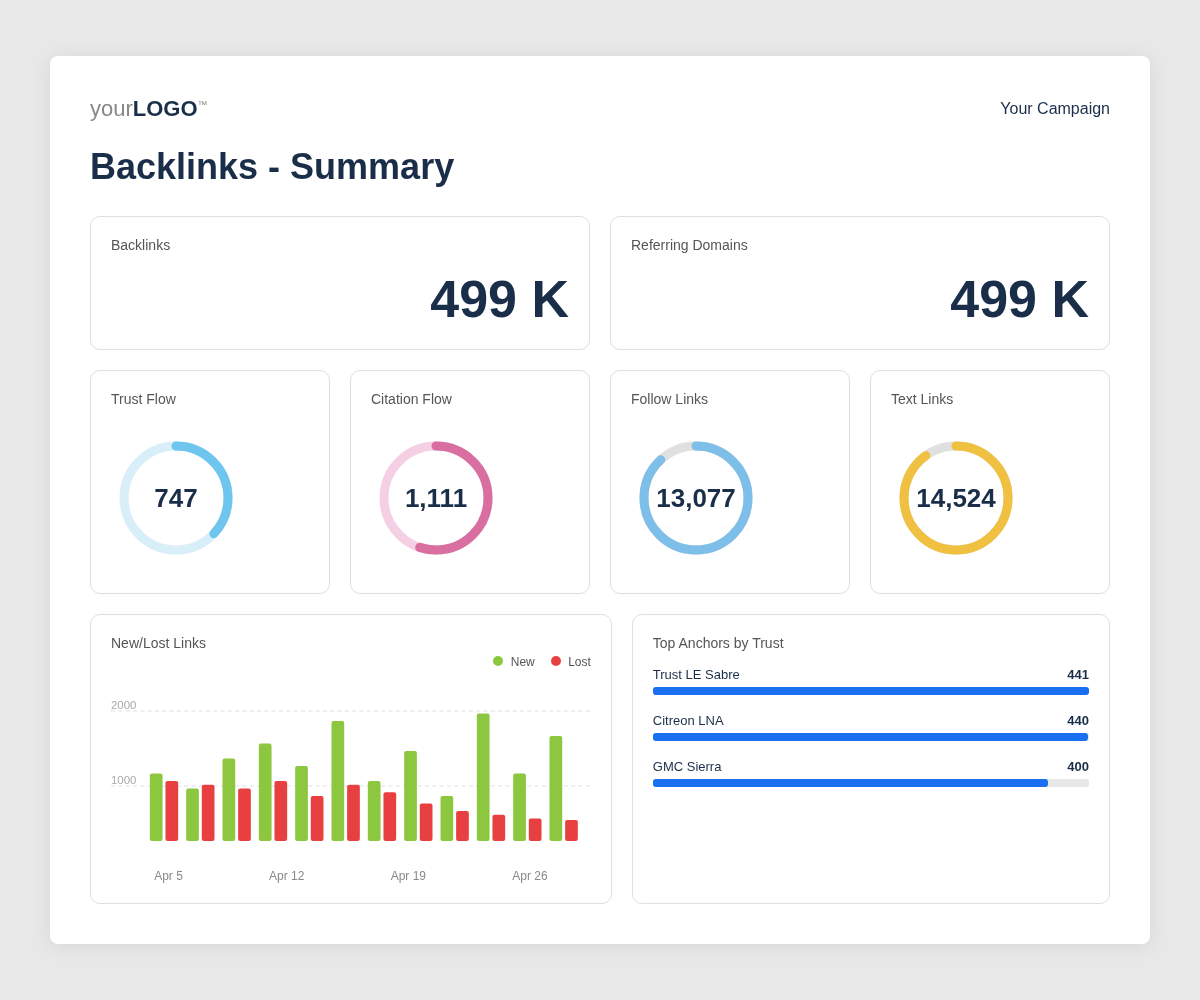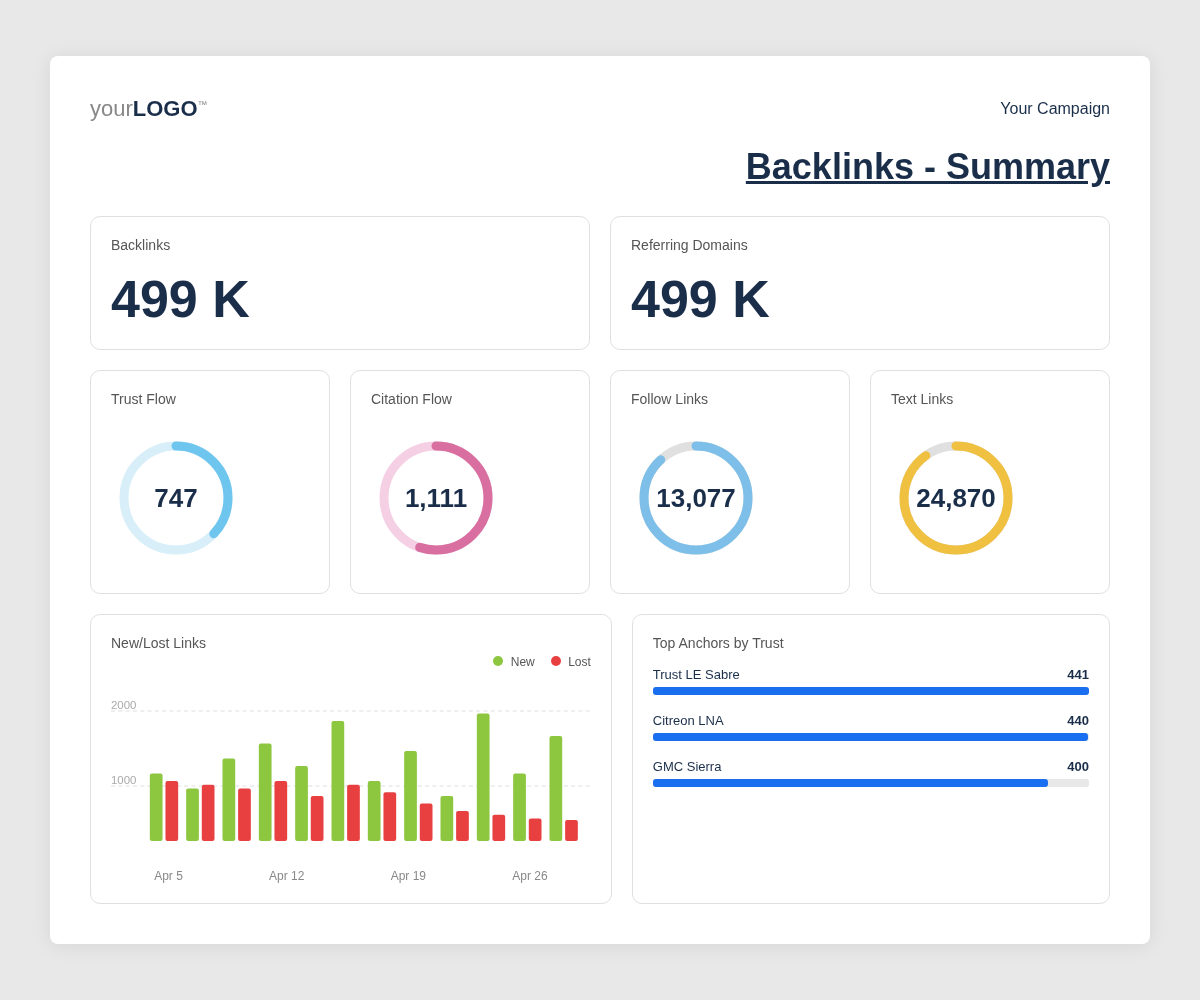--- a/index.html
+++ b/index.html
@@ -40,26 +40,25 @@
       font-size: 10px;
       color: #888;
       vertical-align: super;
     }
     .campaign-label {
       font-size: 16px;
       color: #1a2e4a;
     }
     
     .page-title {
-      text-align: right;
+      text-align: left;
       font-size: 36px;
       font-weight: 800;
       color: #1a2e4a;
       margin-bottom: 28px;
-      text-decoration: underline;
     }
     
     .cards-row1 {
       display: flex;
       gap: 20px;
       margin-bottom: 20px;
     }
     .card {
       background: #fff;
       border: 1px solid #e0e0e0;
@@ -71,20 +70,21 @@
     }
     .card-label {
       font-size: 14px;
       color: #555;
       margin-bottom: 16px;
     }
     .card-value-large {
       font-size: 52px;
       font-weight: 800;
       color: #1a2e4a;
+      text-align: right;
     }
     
     .cards-row2 {
       display: flex;
       gap: 20px;
       margin-bottom: 20px;
     }
     .card-quarter {
       flex: 1;
     }
@@ -251,21 +251,21 @@
     </div>
   </div>
       <div class="card card-quarter">
     <div class="card-label">Text Links</div>
     <div class="circle-container">
       <div class="circle-wrap">
         <svg viewBox="0 0 130 130">
           <circle cx="65" cy="65" r="52" fill="none" stroke="#e0e0e0" stroke-width="9"></circle>
           <circle cx="65" cy="65" r="52" fill="none" stroke="#f0c040" stroke-width="9" stroke-dasharray="326.7256359733385" stroke-dashoffset="32.67256359733384" stroke-linecap="round" transform="rotate(-90 65 65)"></circle>
         </svg>
-        <div class="circle-text">24,870</div>
+        <div class="circle-text">14,524</div>
       </div>
     </div>
   </div>
     </div>
 
   <div class="cards-row3">
 
     <div class="card card-chart">
       <div class="chart-header">
         <span class="card-label">New/Lost Links</span>

